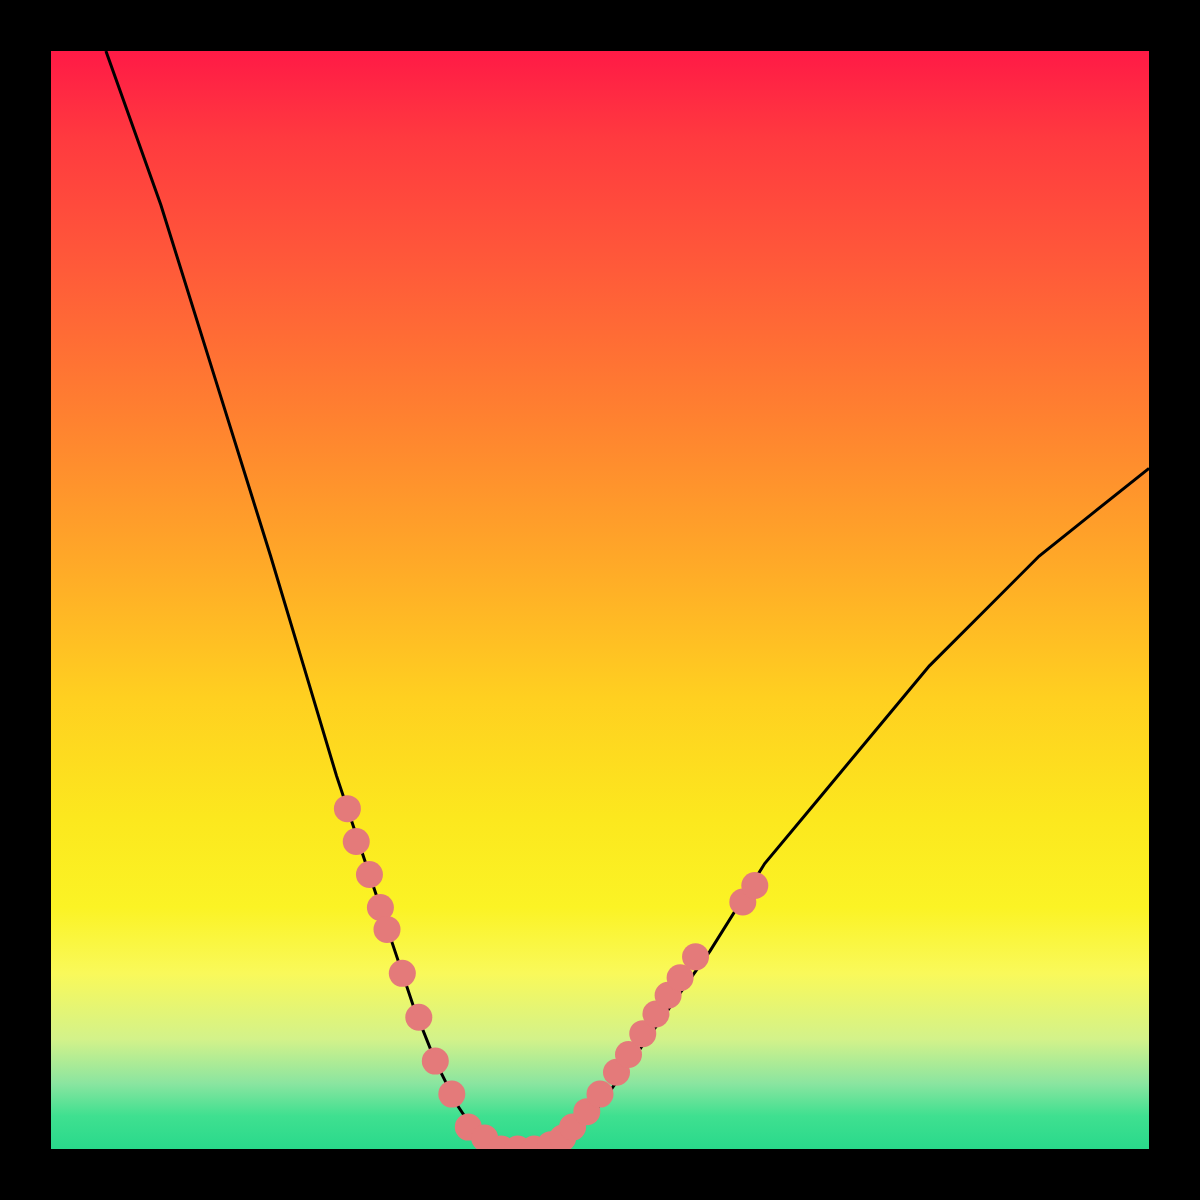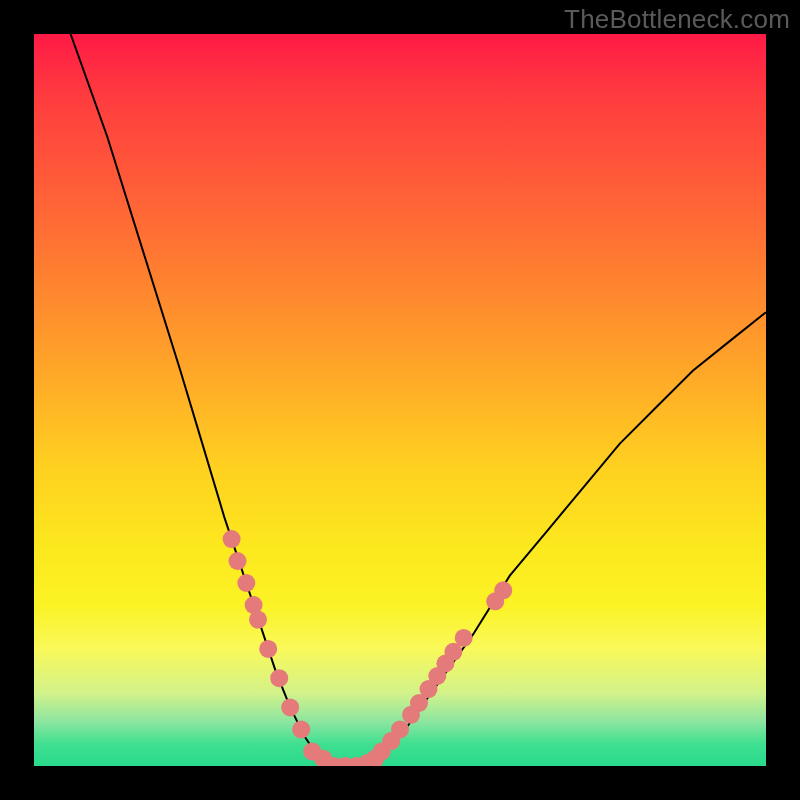--- a/index.html
+++ b/index.html
@@ -93,14 +93,13 @@
           <circle cx="394.5" cy="655.1" r="9" fill="#e47a7a"></circle>
           <circle cx="403.3" cy="642.0" r="9" fill="#e47a7a"></circle>
           <circle cx="411.4" cy="629.5" r="9" fill="#e47a7a"></circle>
           <circle cx="419.4" cy="617.8" r="9" fill="#e47a7a"></circle>
           <circle cx="429.7" cy="603.9" r="9" fill="#e47a7a"></circle>
           <circle cx="461.2" cy="567.3" r="9" fill="#e47a7a"></circle>
           <circle cx="469.2" cy="556.3" r="9" fill="#e47a7a"></circle>
         </g>
     </svg>
   </div>
-  <div class="watermark">TheBottleneck.com</div>
 </div>
 
 </body></html>

